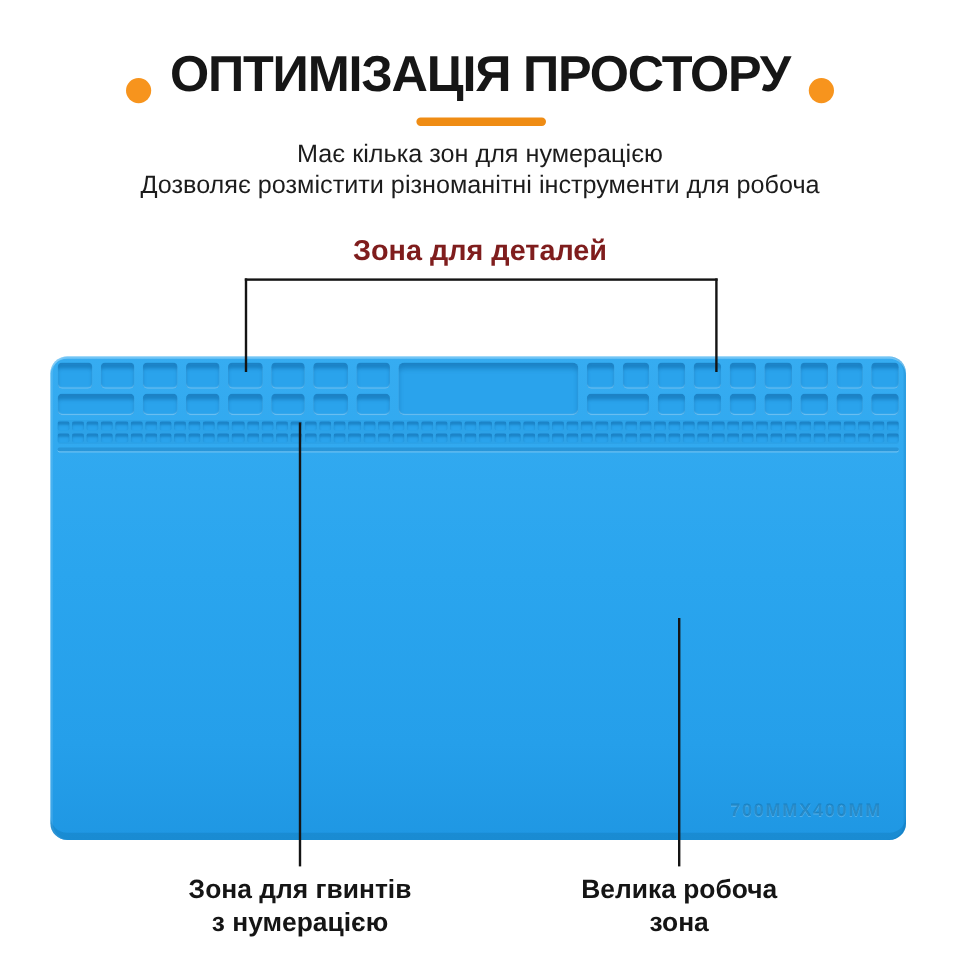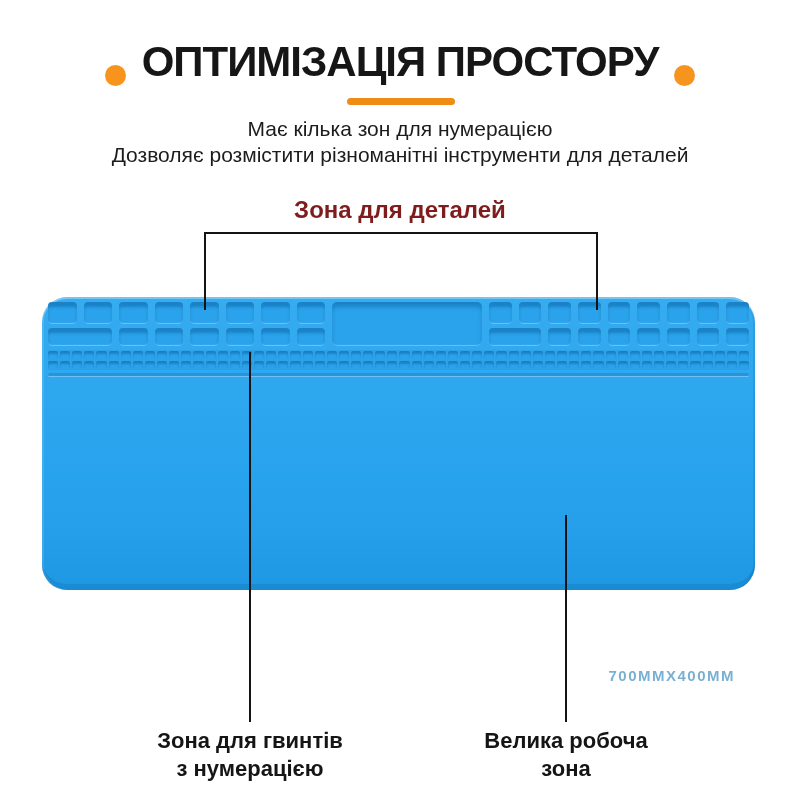--- a/index.html
+++ b/index.html
@@ -69,22 +69,22 @@
     border-top: 2px solid #141414;
     border-left: 2px solid #141414;
     border-right: 2px solid #141414;
     z-index: 5;
   }
 
   
   .mat {
     position: absolute;
     left: 42px; top: 297px;
-    width: 713px; height: 293px;
-    border-radius: 25px;
+    width: 713px; height: 403px;
+    border-radius: 14px;
     background: linear-gradient(180deg, #36acf1 0%, #2aa5ee 45%, #259fea 80%, #1f97e3 100%);
     box-shadow:
       inset 0 2px 0 rgba(255,255,255,0.30),
       inset 0 -6px 0 rgba(14,112,172,0.30),
       inset 2px 0 0 rgba(255,255,255,0.12),
       inset -2px 0 0 rgba(10,100,160,0.18);
     padding: 5px 6px 0 6px;
     z-index: 1;
   }
 
@@ -190,21 +190,21 @@
 
 <div class="page">
 
   <div class="title-row">
     <span class="bullet"></span>
     <h1 class="page-title">ОПТИМІЗАЦІЯ ПРОСТОРУ</h1>
     <span class="bullet"></span>
   </div>
   <div class="accent-bar"></div>
   <div class="subtitle line1">Має кілька зон для нумерацією</div>
-  <div class="subtitle line2">Дозволяє розмістити різноманітні інструменти для деталей</div>
+  <div class="subtitle line2">Дозволяє розмістити різноманітні інструменти для робоча</div>
 
   <div class="parts-label">Зона для деталей</div>
   <div class="bracket"></div>
 
   <div class="mat">
     <div class="parts-zone">
       <div class="parts-grid left" id="grid-left" style="grid-template-columns: repeat(8, 1fr);">
           <div class="slot"></div>
           <div class="slot"></div>
           <div class="slot"></div>

